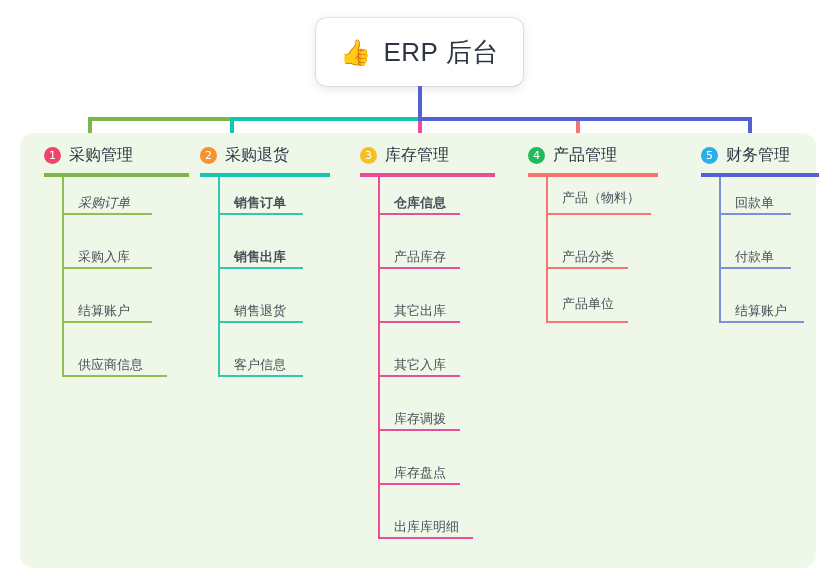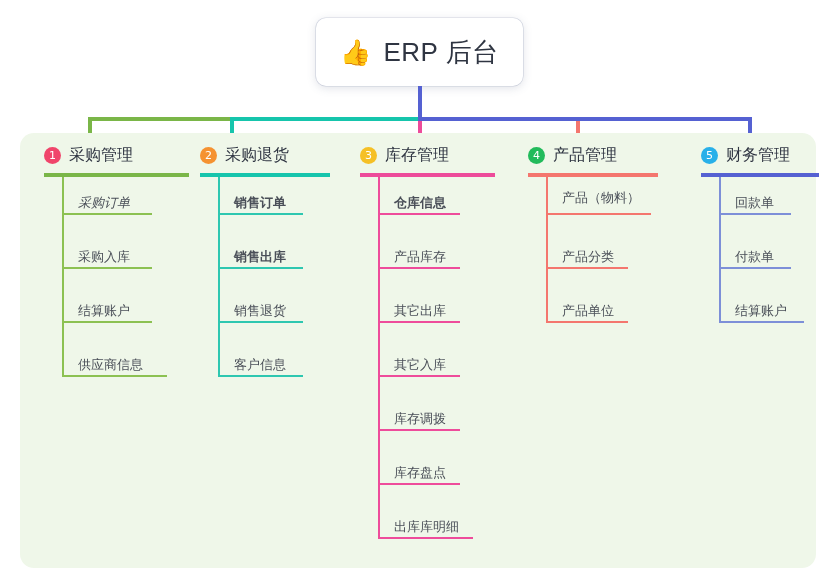--- a/index.html
+++ b/index.html
@@ -134,21 +134,21 @@
           <div class="col-head">
             <span class="badge" style="background: rgb(34, 187, 91);">4</span>
             <span class="col-title">产品管理</span>
             <span class="head-rule" style="width: 130px; background: rgb(244, 118, 110);"></span>
           </div>
           <div class="stem" style="top: 44px; height: 146px; background: rgb(244, 118, 110);"></div>
           <div class="item-label" style="top: 56px;">产品（物料）</div>
           <div class="item-rule" style="top: 80px; width: 105px; background: rgb(244, 118, 110);"></div>
           <div class="item-label" style="top: 115px;">产品分类</div>
           <div class="item-rule" style="top: 134px; width: 82px; background: rgb(244, 118, 110);"></div>
-          <div class="item-label" style="top: 169px;">产品单位</div>
+          <div class="item-label" style="top: 162px;">产品单位</div>
           <div class="item-rule" style="top: 188px; width: 82px; background: rgb(244, 118, 110);"></div>
         </div>
         <div class="col" style="left: 677px; width: 118px;">
           <div class="col-head">
             <span class="badge" style="background: rgb(40, 176, 233);">5</span>
             <span class="col-title">财务管理</span>
             <span class="head-rule" style="width: 118px; background: rgb(85, 97, 210);"></span>
           </div>
           <div class="stem" style="top: 44px; height: 146px; background: rgb(125, 143, 216);"></div>
           <div class="item-label" style="top: 61px;">回款单</div>

